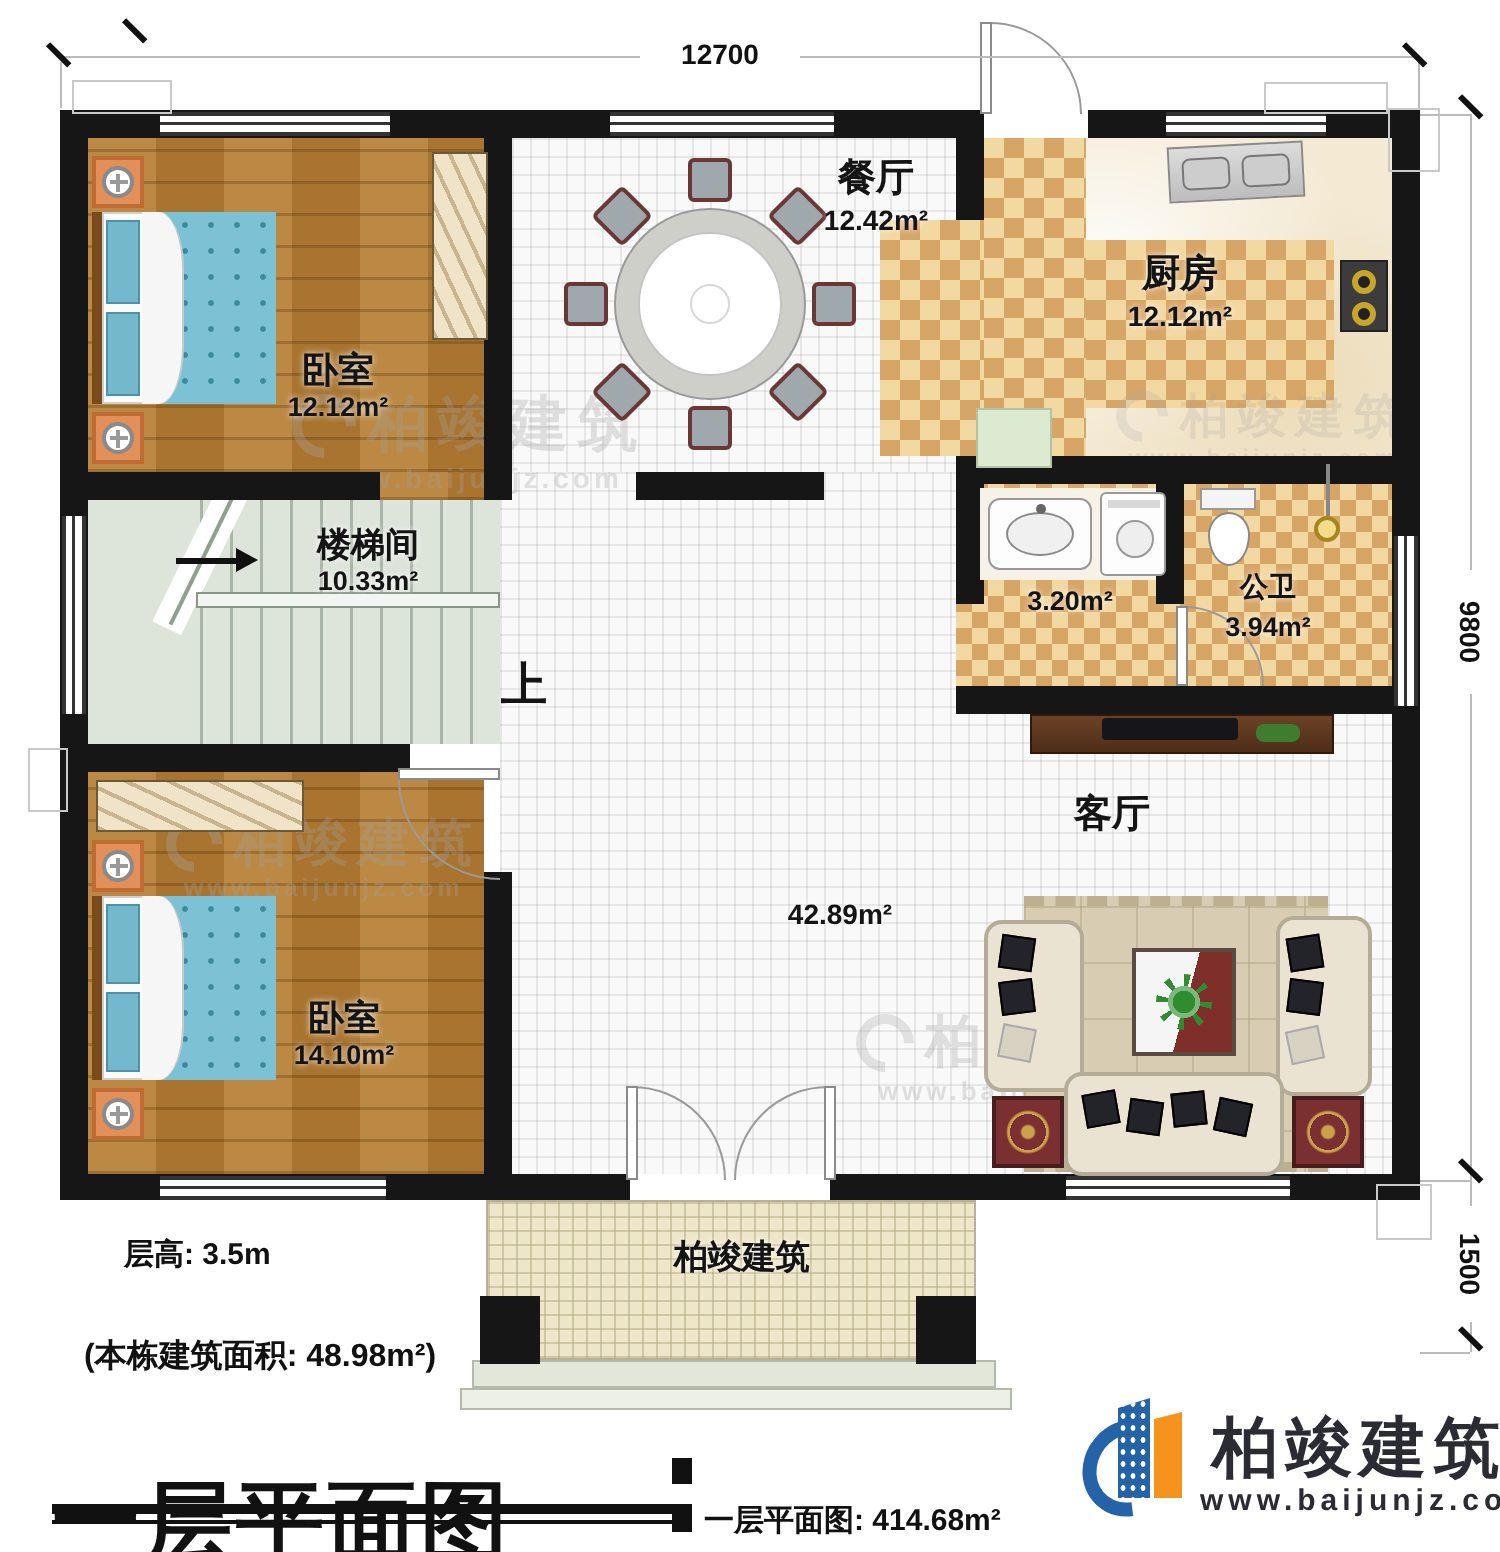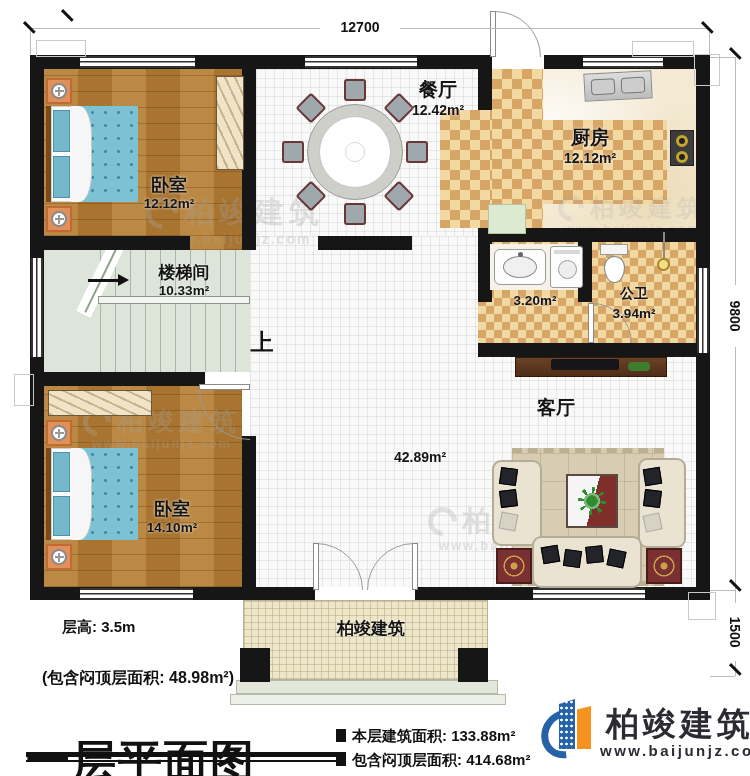--- a/index.html
+++ b/index.html
@@ -316,28 +316,27 @@
   <div class="lbl" style="left:140px;top:264px;width:88px;font-size:17px;">楼梯间</div>
   <div class="lbl" style="left:144px;top:284px;width:80px;font-size:13.5px;">10.33m²</div>
   <div class="lbl" style="left:246px;top:330px;width:32px;font-size:23px;">上</div>
   <div class="lbl" style="left:128px;top:500px;width:88px;font-size:18px;">卧室</div>
   <div class="lbl" style="left:126px;top:521px;width:92px;font-size:13.5px;">14.10m²</div>
   <div class="lbl" style="left:520px;top:398px;width:72px;font-size:19px;">客厅</div>
   <div class="lbl" style="left:380px;top:450px;width:80px;font-size:14px;">42.89m²</div>
   <div class="lbl" style="left:314px;top:620px;width:114px;font-size:17px;">柏竣建筑</div>
 
   <div class="info" style="left:62px;top:618px;font-size:15px;">层高: 3.5m</div>
-  <div class="info" style="left:42px;top:668px;">(包含闷顶层面积: 48.98m²)</div>
+  <div class="info" style="left:42px;top:668px;">(本栋建筑面积: 48.98m²)</div>
   <div class="bigtitle" style="left:26px;top:732px;font-family:Liberation Mono, monospace;">一层平面图</div>
   <div class="rule" style="left:26px;top:752px;width:320px;height:5px;"></div>
   <div class="rule" style="left:26px;top:760px;width:320px;height:2px;"></div>
   <div class="rule" style="left:336px;top:729px;width:10px;height:13px;"></div>
   <div class="rule" style="left:336px;top:753px;width:10px;height:13px;"></div>
-  <div class="info" style="left:352px;top:727px;font-size:15px;">本层建筑面积: 133.88m²</div>
-  <div class="info" style="left:352px;top:751px;font-size:15px;">包含闷顶层面积: 414.68m²</div>
+  <div class="info" style="left:352px;top:751px;font-size:15px;">一层平面图: 414.68m²</div>
 
   <div class="lm" style="left:542px;top:697px;width:56px;height:66px;">
     <div class="a" style="left:0;top:12px;width:46px;height:50px;border:7px solid #2563a8;border-radius:50%;border-top-color:transparent;border-right-color:transparent;transform:rotate(38deg);box-sizing:border-box;"></div>
     <div class="a" style="left:17px;top:2px;width:16px;height:50px;background:#2563a8;clip-path:polygon(0 10%,100% 0,100% 100%,0 100%);background-image:radial-gradient(#fff 1px,transparent 1.4px);background-size:5px 6px;"></div>
     <div class="a" style="left:35px;top:9px;width:14px;height:43px;background:#f6921e;clip-path:polygon(0 8%,100% 0,100% 100%,0 100%);"></div>
   </div>
   <div class="brand-name" style="left:606px;top:702px;">柏竣建筑</div>
   <div class="brand-url" style="left:600px;top:742px;">www.baijunjz.com</div>
 
 </div>

